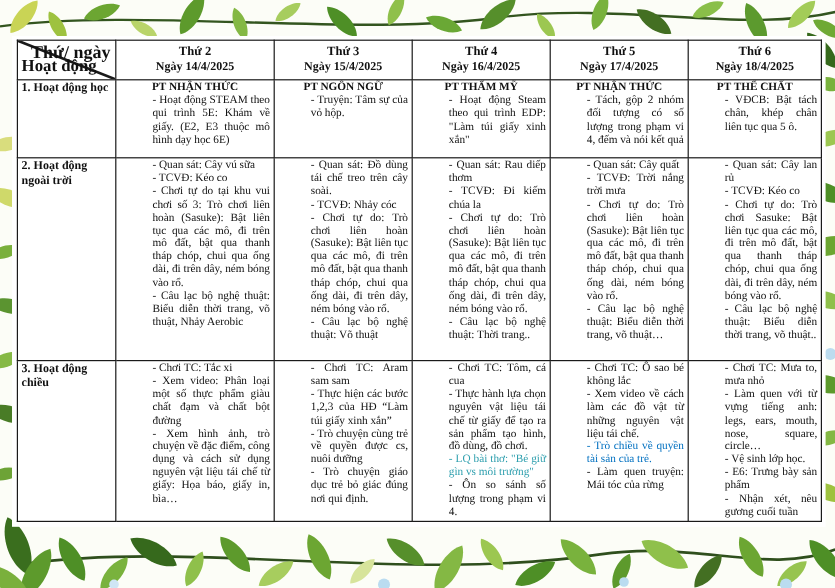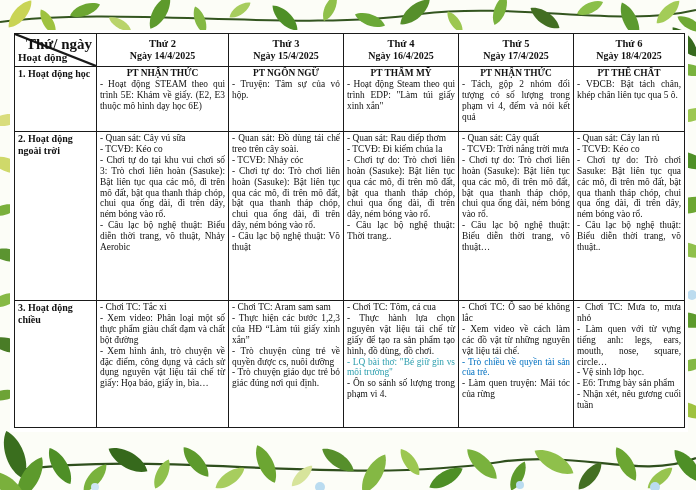--- a/index.html
+++ b/index.html
@@ -19,27 +19,27 @@
   }
   table{border-collapse:collapse;width:670px;table-layout:fixed;}
   th,td{
     border:1.6px solid #1a1a1a;vertical-align:top;
     padding:1px 3px;font-size:9.4px;line-height:1.16;color:#111;
     overflow:hidden;word-wrap:break-word;
   }
   th.corner{position:relative;padding:0;height:32px;}
   .corner-svg{position:absolute;inset:0;width:100%;height:100%;}
   .corner-top{position:absolute;top:2px;right:4px;font-weight:bold;font-size:15px;}
-  .corner-bottom{position:absolute;bottom:2px;left:3px;font-weight:bold;font-size:11px;}
+  .corner-bottom{position:absolute;bottom:2px;left:3px;font-weight:bold;font-size:14px;}
   th.day{text-align:center;vertical-align:middle;padding:2px;}
   .day-name{font-weight:bold;font-size:10.5px;}
   .day-date{font-weight:bold;font-size:10px;}
   td.row-label{font-weight:bold;font-size:10px;line-height:1.2;}
   .cell-heading{font-weight:bold;text-align:center;font-size:9.4px;}
-  .line{text-align:justify;}
+  .line{text-align:justify;margin-left:27px;}
   tbody tr:nth-child(1) td{height:62px;}
   tbody tr:nth-child(2) td{height:166px;}
   tbody tr:nth-child(3) td{height:124px;}
 </style>
 </head>
 <body>
 
 <svg class="deco" viewBox="0 0 696 490" aria-hidden="true">
   <defs>
     <path id="lf" d="M0,-16 C7,-9 8,8 0,16 C-8,8 -7,-9 0,-16 Z"></path>

